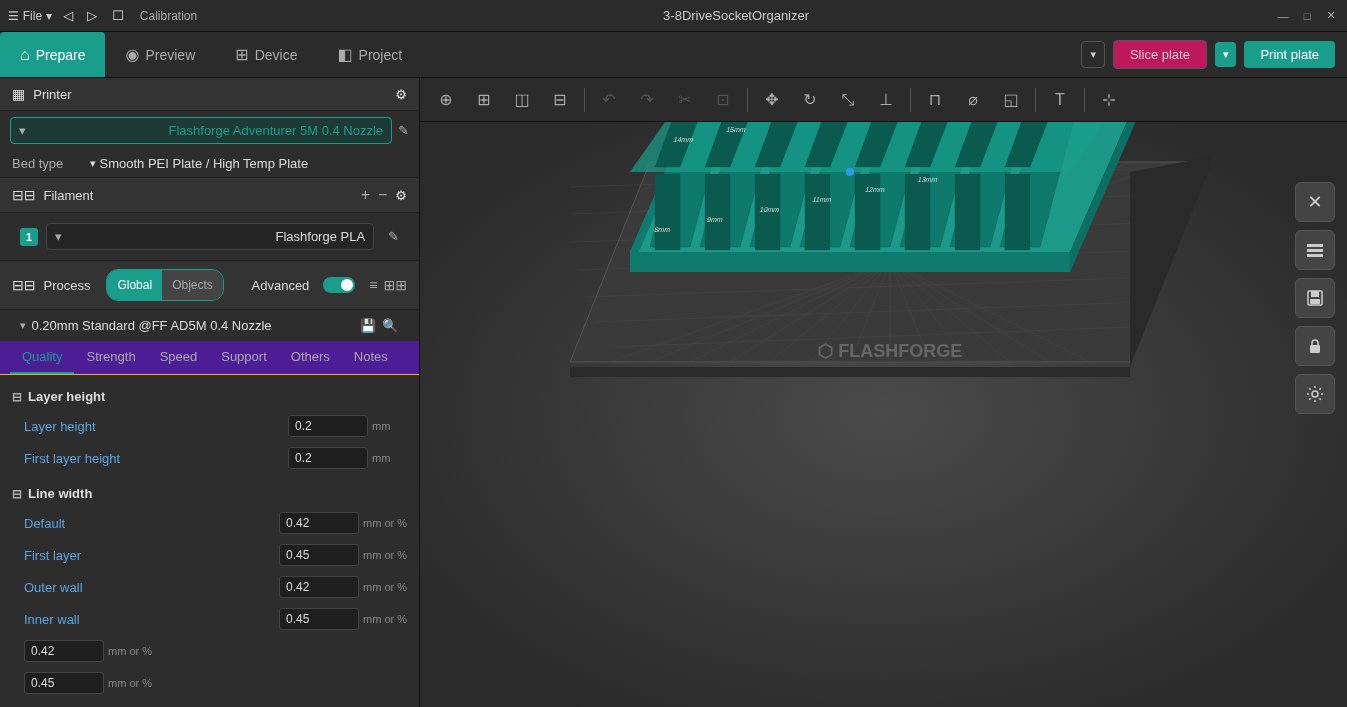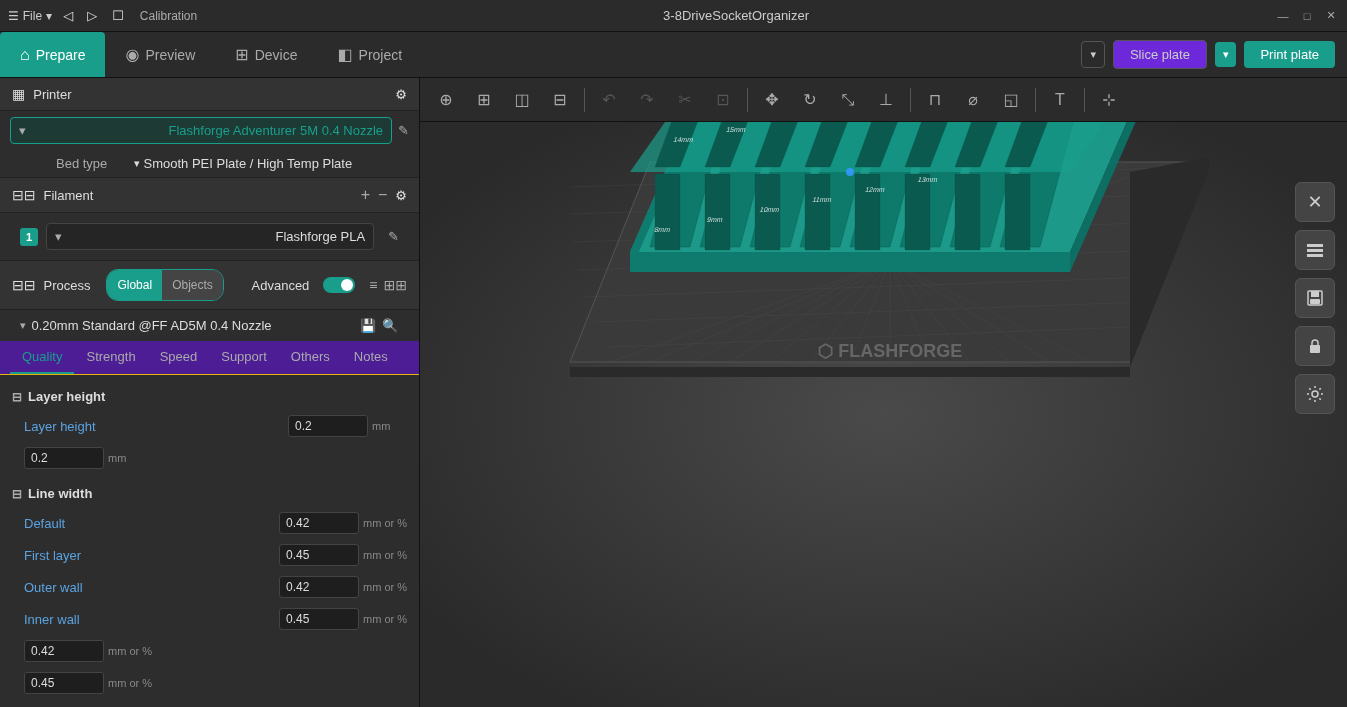--- a/index.html
+++ b/index.html
@@ -12,42 +12,42 @@
     .titlebar-title { flex: 1; text-align: center; color: #ccc; font-size: 13px; }
     .titlebar-controls { display: flex; gap: 8px; }
     .titlebar-btn { width: 16px; height: 16px; display: flex; align-items: center; justify-content: center; color: #aaa; cursor: pointer; font-size: 11px; }
 
     
     .navbar { height: 46px; background: #2b2b2b; display: flex; align-items: center; border-bottom: 1px solid #111; }
     .nav-item { display: flex; align-items: center; gap: 6px; padding: 0 20px; height: 100%; cursor: pointer; color: #aaa; font-size: 14px; }
     .nav-item.active { background: #1a9e8c; color: #fff; border-radius: 4px 4px 0 0; }
     .nav-item .nav-icon { font-size: 16px; }
     .nav-right { margin-left: auto; display: flex; align-items: center; gap: 8px; padding-right: 12px; }
-    .btn-slice { background: #6d28d9; border: 1px solid #555; color: #ccc; padding: 6px 16px; border-radius: 4px; cursor: pointer; font-size: 13px; display: flex; align-items: center; gap: 4px; }
+    .btn-slice { background: #be185d; border: 1px solid #555; color: #ccc; padding: 6px 16px; border-radius: 4px; cursor: pointer; font-size: 13px; display: flex; align-items: center; gap: 4px; }
     .btn-print { background: #1a9e8c; border: none; color: #fff; padding: 6px 16px; border-radius: 4px; cursor: pointer; font-size: 13px; display: flex; align-items: center; gap: 4px; }
     .btn-chevron { background: #1a9e8c; border: none; color: #fff; padding: 6px 8px; border-radius: 4px; cursor: pointer; font-size: 11px; }
     .btn-chevron-slice { background: #2b2b2b; border: 1px solid #555; color: #ccc; padding: 6px 8px; border-radius: 4px; cursor: pointer; font-size: 11px; }
 
     
     .main { display: flex; height: calc(707px - 78px); }
 
     
     .left-panel { width: 420px; min-width: 420px; background: #2d2d2d; border-right: 1px solid #111; display: flex; flex-direction: column; overflow: hidden; }
 
     
     .section-header { display: flex; align-items: center; justify-content: space-between; padding: 8px 12px; background: #333; border-bottom: 1px solid #222; }
     .section-title { display: flex; align-items: center; gap: 8px; font-size: 13px; color: #ddd; }
     .section-icon { font-size: 14px; }
 
     .printer-select { margin: 6px 10px; display: flex; align-items: center; }
     .select-box { flex: 1; background: #1e3a34; border: 1px solid #1a9e8c; border-radius: 4px; padding: 5px 8px; color: #1a9e8c; font-size: 13px; display: flex; align-items: center; justify-content: space-between; cursor: pointer; }
     .select-box-edit { color: #aaa; cursor: pointer; margin-left: 6px; }
 
     .bed-type { display: flex; align-items: center; gap: 8px; padding: 6px 12px; font-size: 13px; color: #999; }
-    .bed-label { color: #aaa; min-width: 70px; margin-left: 44px; }
+    .bed-label { color: #aaa; min-width: 70px; }
     .bed-value { color: #ddd; display: flex; align-items: center; gap: 4px; }
     .bed-dropdown { font-size: 11px; }
 
     
     .filament-header { display: flex; align-items: center; justify-content: space-between; padding: 8px 12px; background: #333; border-bottom: 1px solid #222; border-top: 1px solid #222; }
     .filament-controls { display: flex; gap: 8px; align-items: center; }
     .filament-btn { background: none; border: none; color: #aaa; cursor: pointer; font-size: 16px; }
 
     .filament-item { display: flex; align-items: center; gap: 8px; padding: 6px 10px; margin: 4px 10px; }
     .filament-num { background: #1a9e8c; color: #fff; width: 18px; height: 18px; border-radius: 3px; display: flex; align-items: center; justify-content: center; font-size: 11px; font-weight: bold; }
@@ -252,20 +252,21 @@
 
         <div class="settings-row">
           <span class="settings-label">Layer height</span>
           <div class="settings-value-box">
             <span>0.2</span>
           </div>
           <span class="settings-unit">mm</span>
         </div>
 
         <div class="settings-row">
+          <span class="settings-label">First layer height</span>
           <div class="settings-value-box">
             <span>0.2</span>
           </div>
           <span class="settings-unit">mm</span>
         </div>
 
         <div class="settings-group-header" style="margin-top:6px">
           <span class="settings-group-icon">⊟</span>
           <span style="font-weight:600">Line width</span>
         </div>

